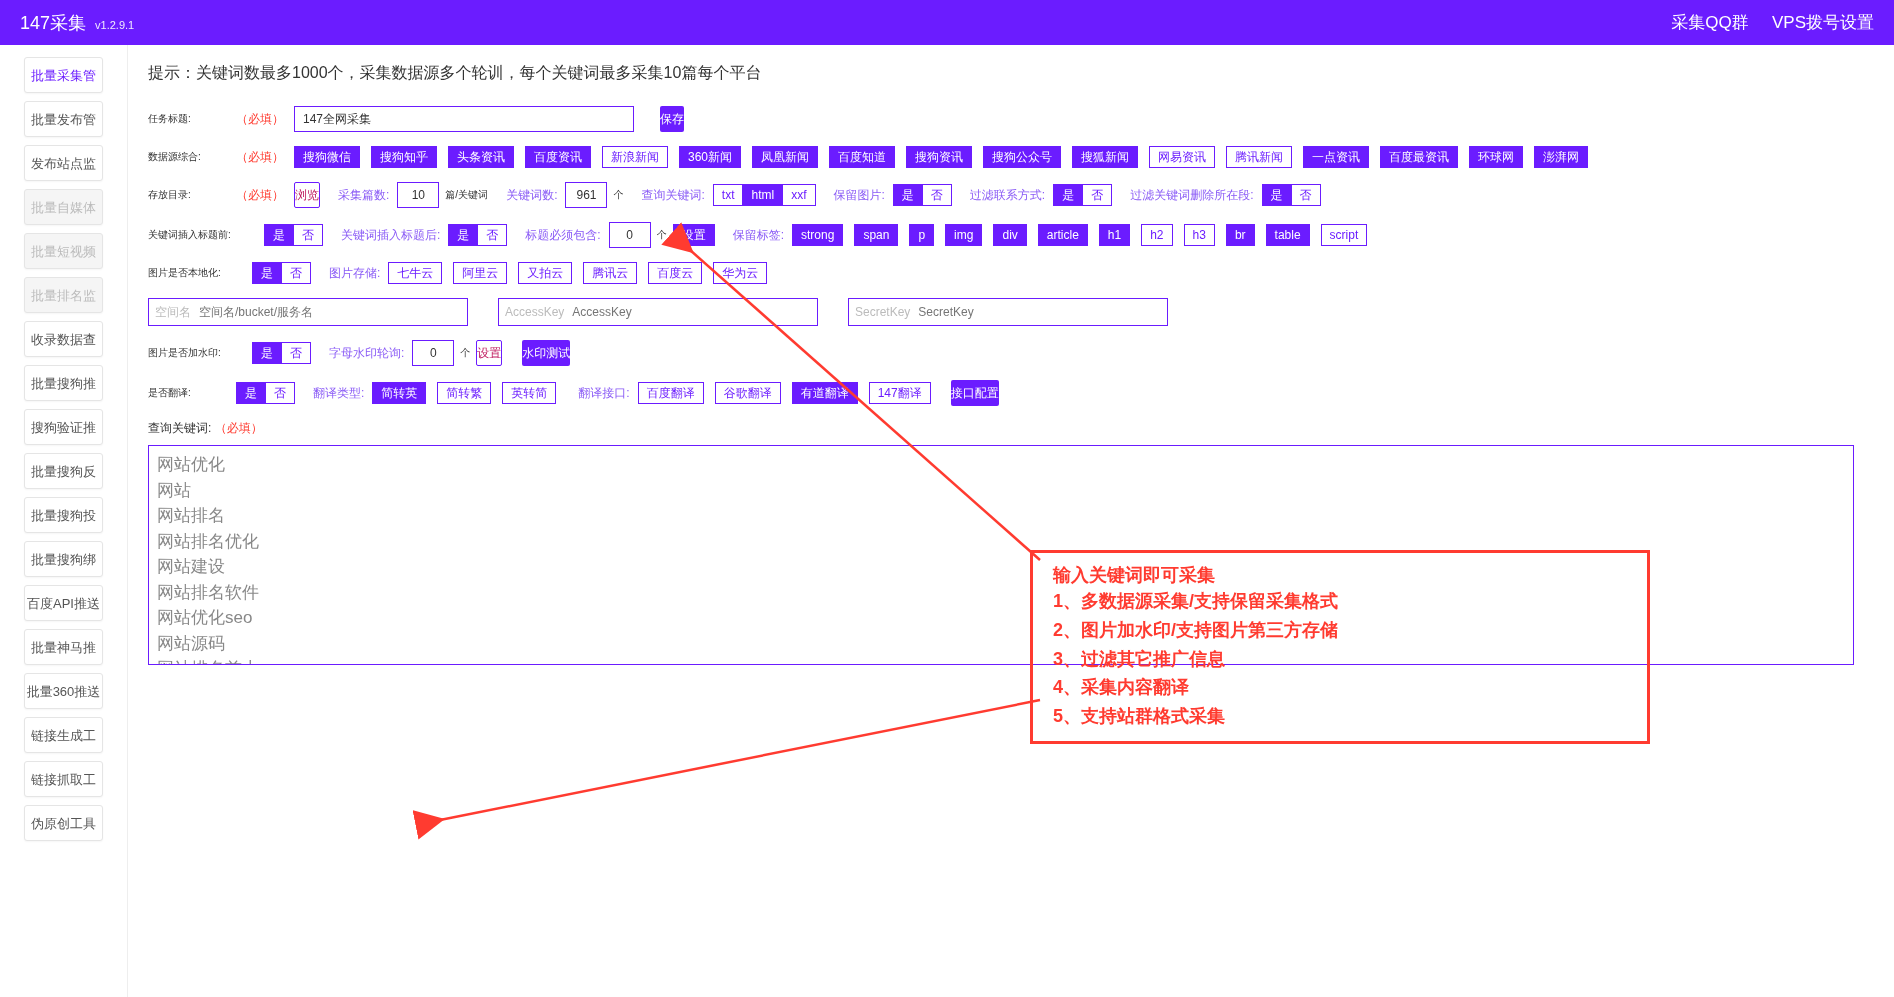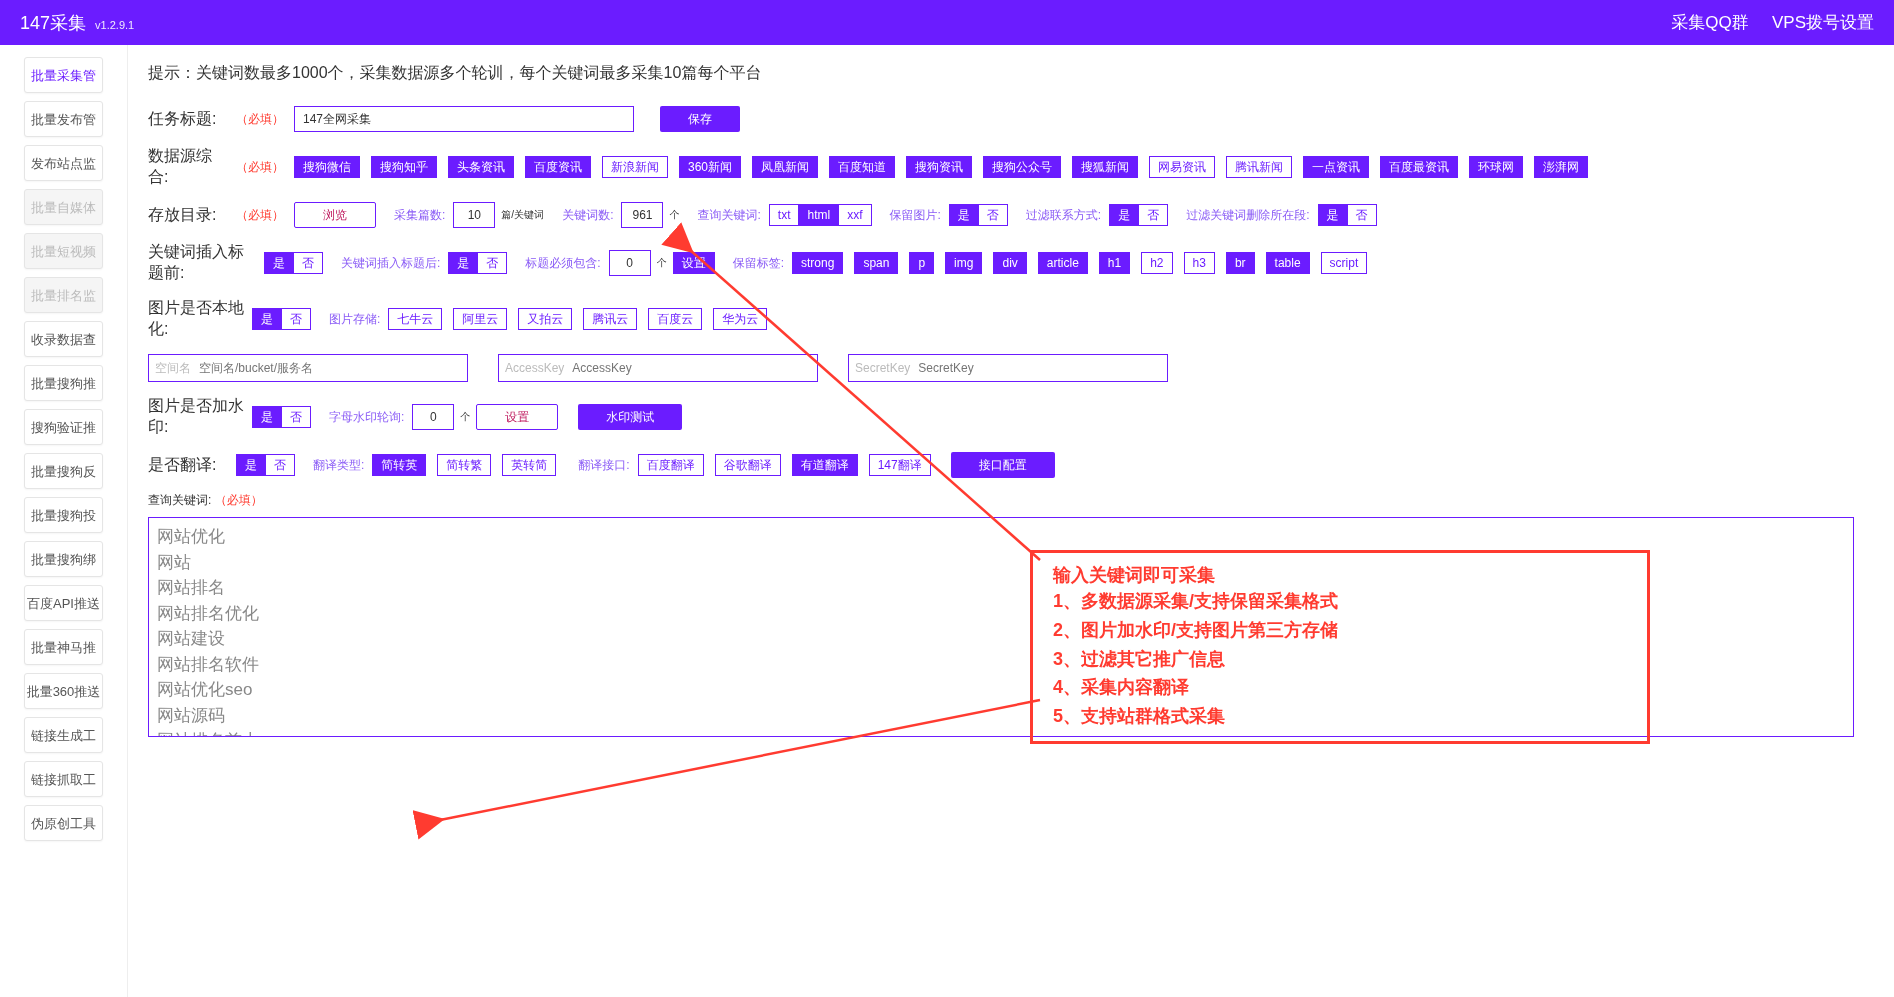--- a/index.html
+++ b/index.html
@@ -82,21 +82,21 @@
     }
     .row {
       display: flex;
       align-items: center;
       flex-wrap: wrap;
       margin-bottom: 14px;
       gap: 6px;
     }
     .lbl {
       width: 82px;
-      font-size: 16px;
+      font-size: 10px;
       color: #333;
       flex-shrink: 0;
     }
     .req {
       color: #ff3b30;
       font-size: 12px;
       margin-right: 4px;
     }
     input[type=text], .num-input {
       height: 26px;
@@ -105,21 +105,21 @@
       border-radius: 0;
       font-size: 12px;
       color: #333;
       outline: none;
     }
     .task-input {
       width: 340px;
     }
     .btn {
       height: 26px;
-      padding: 0 28px;
+      padding: 0 0;
       background: #6b1cff;
       color: #fff;
       border: none;
       font-size: 12px;
       cursor: pointer;
       border-radius: 2px;
     }
     .btn.outline {
       background: #fff;
       color: #be185d;

